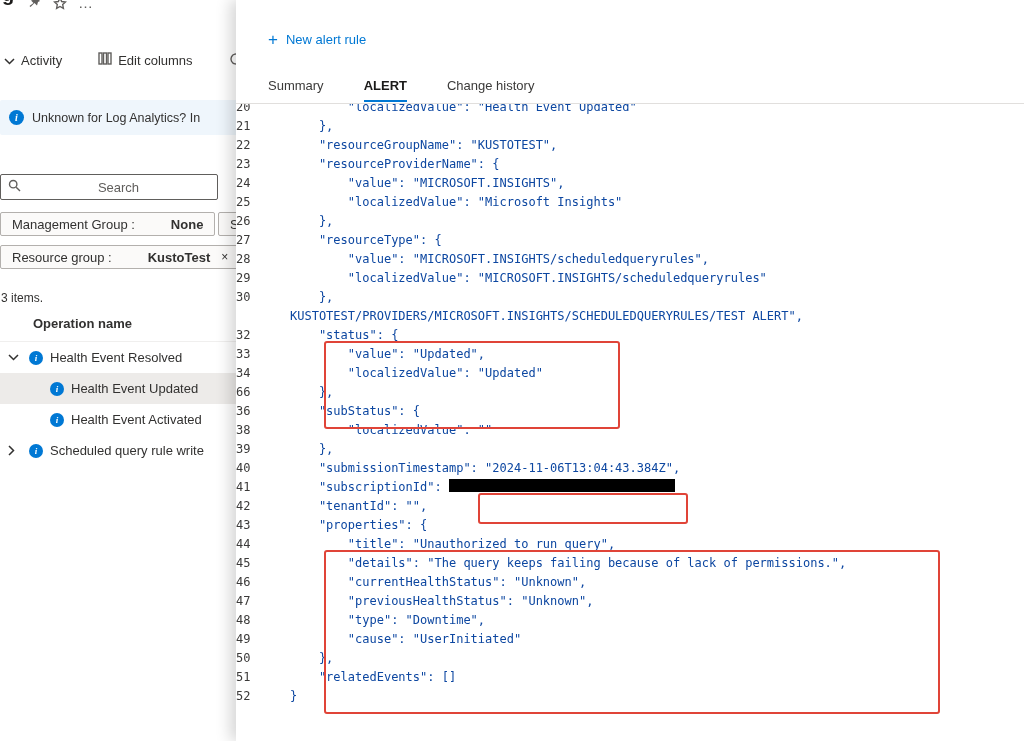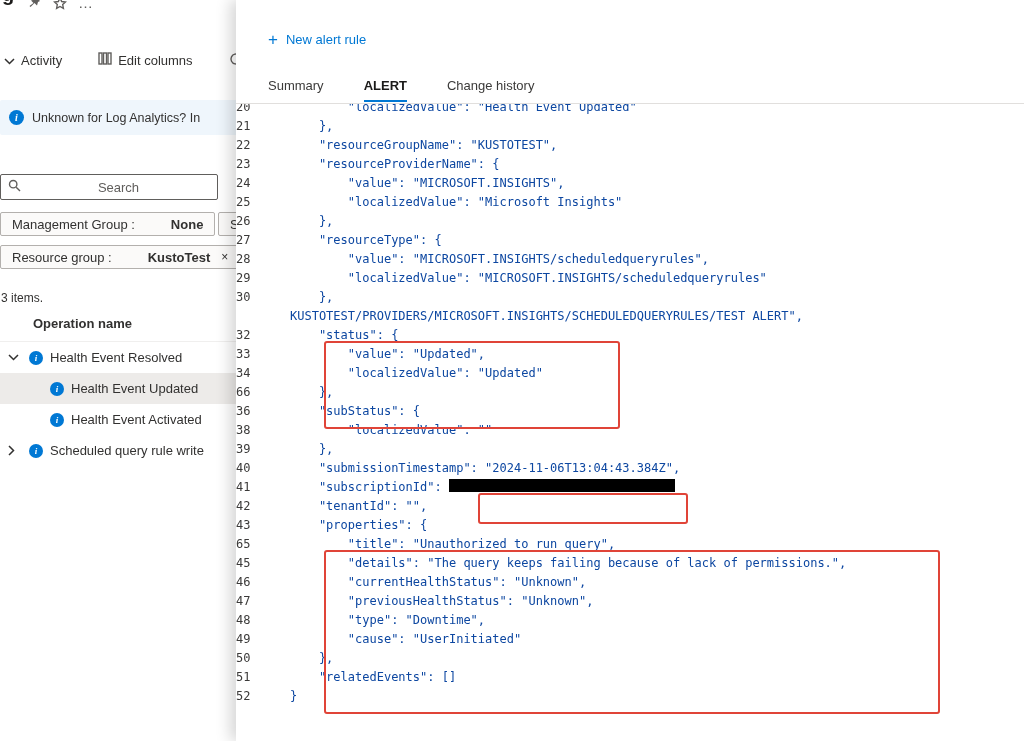--- a/index.html
+++ b/index.html
@@ -295,21 +295,21 @@
           </div>
           <div class="code-row">
             <span class="ln">42</span>
             <span class="lt">    "tenantId": "",</span>
           </div>
           <div class="code-row">
             <span class="ln">43</span>
             <span class="lt">    "properties": {</span>
           </div>
           <div class="code-row">
-            <span class="ln">65</span>
+            <span class="ln">44</span>
             <span class="lt">        "title": "Unauthorized to run query",</span>
           </div>
           <div class="code-row">
             <span class="ln">45</span>
             <span class="lt">        "details": "The query keeps failing because of lack of permissions.",</span>
           </div>
           <div class="code-row">
             <span class="ln">46</span>
             <span class="lt">        "currentHealthStatus": "Unknown",</span>
           </div>

